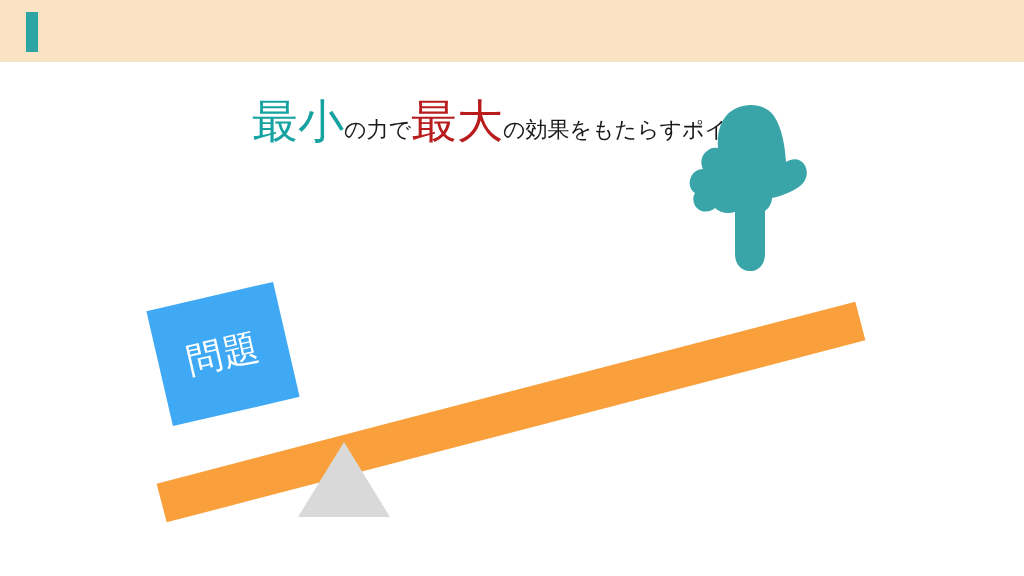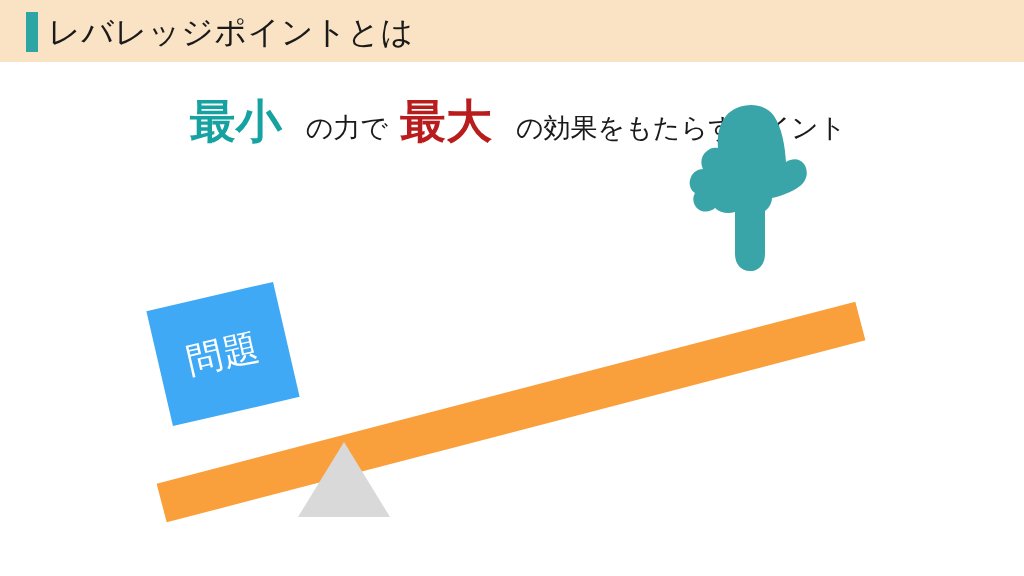--- a/index.html
+++ b/index.html
@@ -56,28 +56,26 @@
     text-align: center;
     white-space: nowrap;
     line-height: 1;
   }
   .sub-seg {
     display: inline-block;
     vertical-align: baseline;
   }
   .sub-big {
     font-size: 46px;
-    font-weight: 700;
-    margin-left: 12px;
+    font-weight: 400;
   }
   .sub-small {
-    font-size: 27px;
+    font-size: 22px;
     font-weight: 400;
     color: #1a1a1a;
-    margin-left: 24px;
   }
   .sub-teal { color: #17a2a2; }
   .sub-orange { color: #b91c1c; }
 
   
   .stage {
     position: absolute;
     left: 0;
     top: 62px;
     width: 1024px;
@@ -152,21 +150,20 @@
     pointer-events: none;
   }
 </style>
 </head>
 <body>
 
 <div id="slide">
 
   <div class="header-band">
     <div class="header-accent"></div>
-    <div class="header-title">レバレッジポイントとは</div>
   </div>
 
   <div class="subtitle">
     <span class="sub-seg sub-big sub-teal">最小</span><span class="sub-seg sub-small">の力で</span><span class="sub-seg sub-big sub-orange">最大</span><span class="sub-seg sub-small">の効果をもたらすポイント</span>
   </div>
 
   <div class="stage">
 
     <div class="problem-box">
       <span class="problem-label">問題</span>

